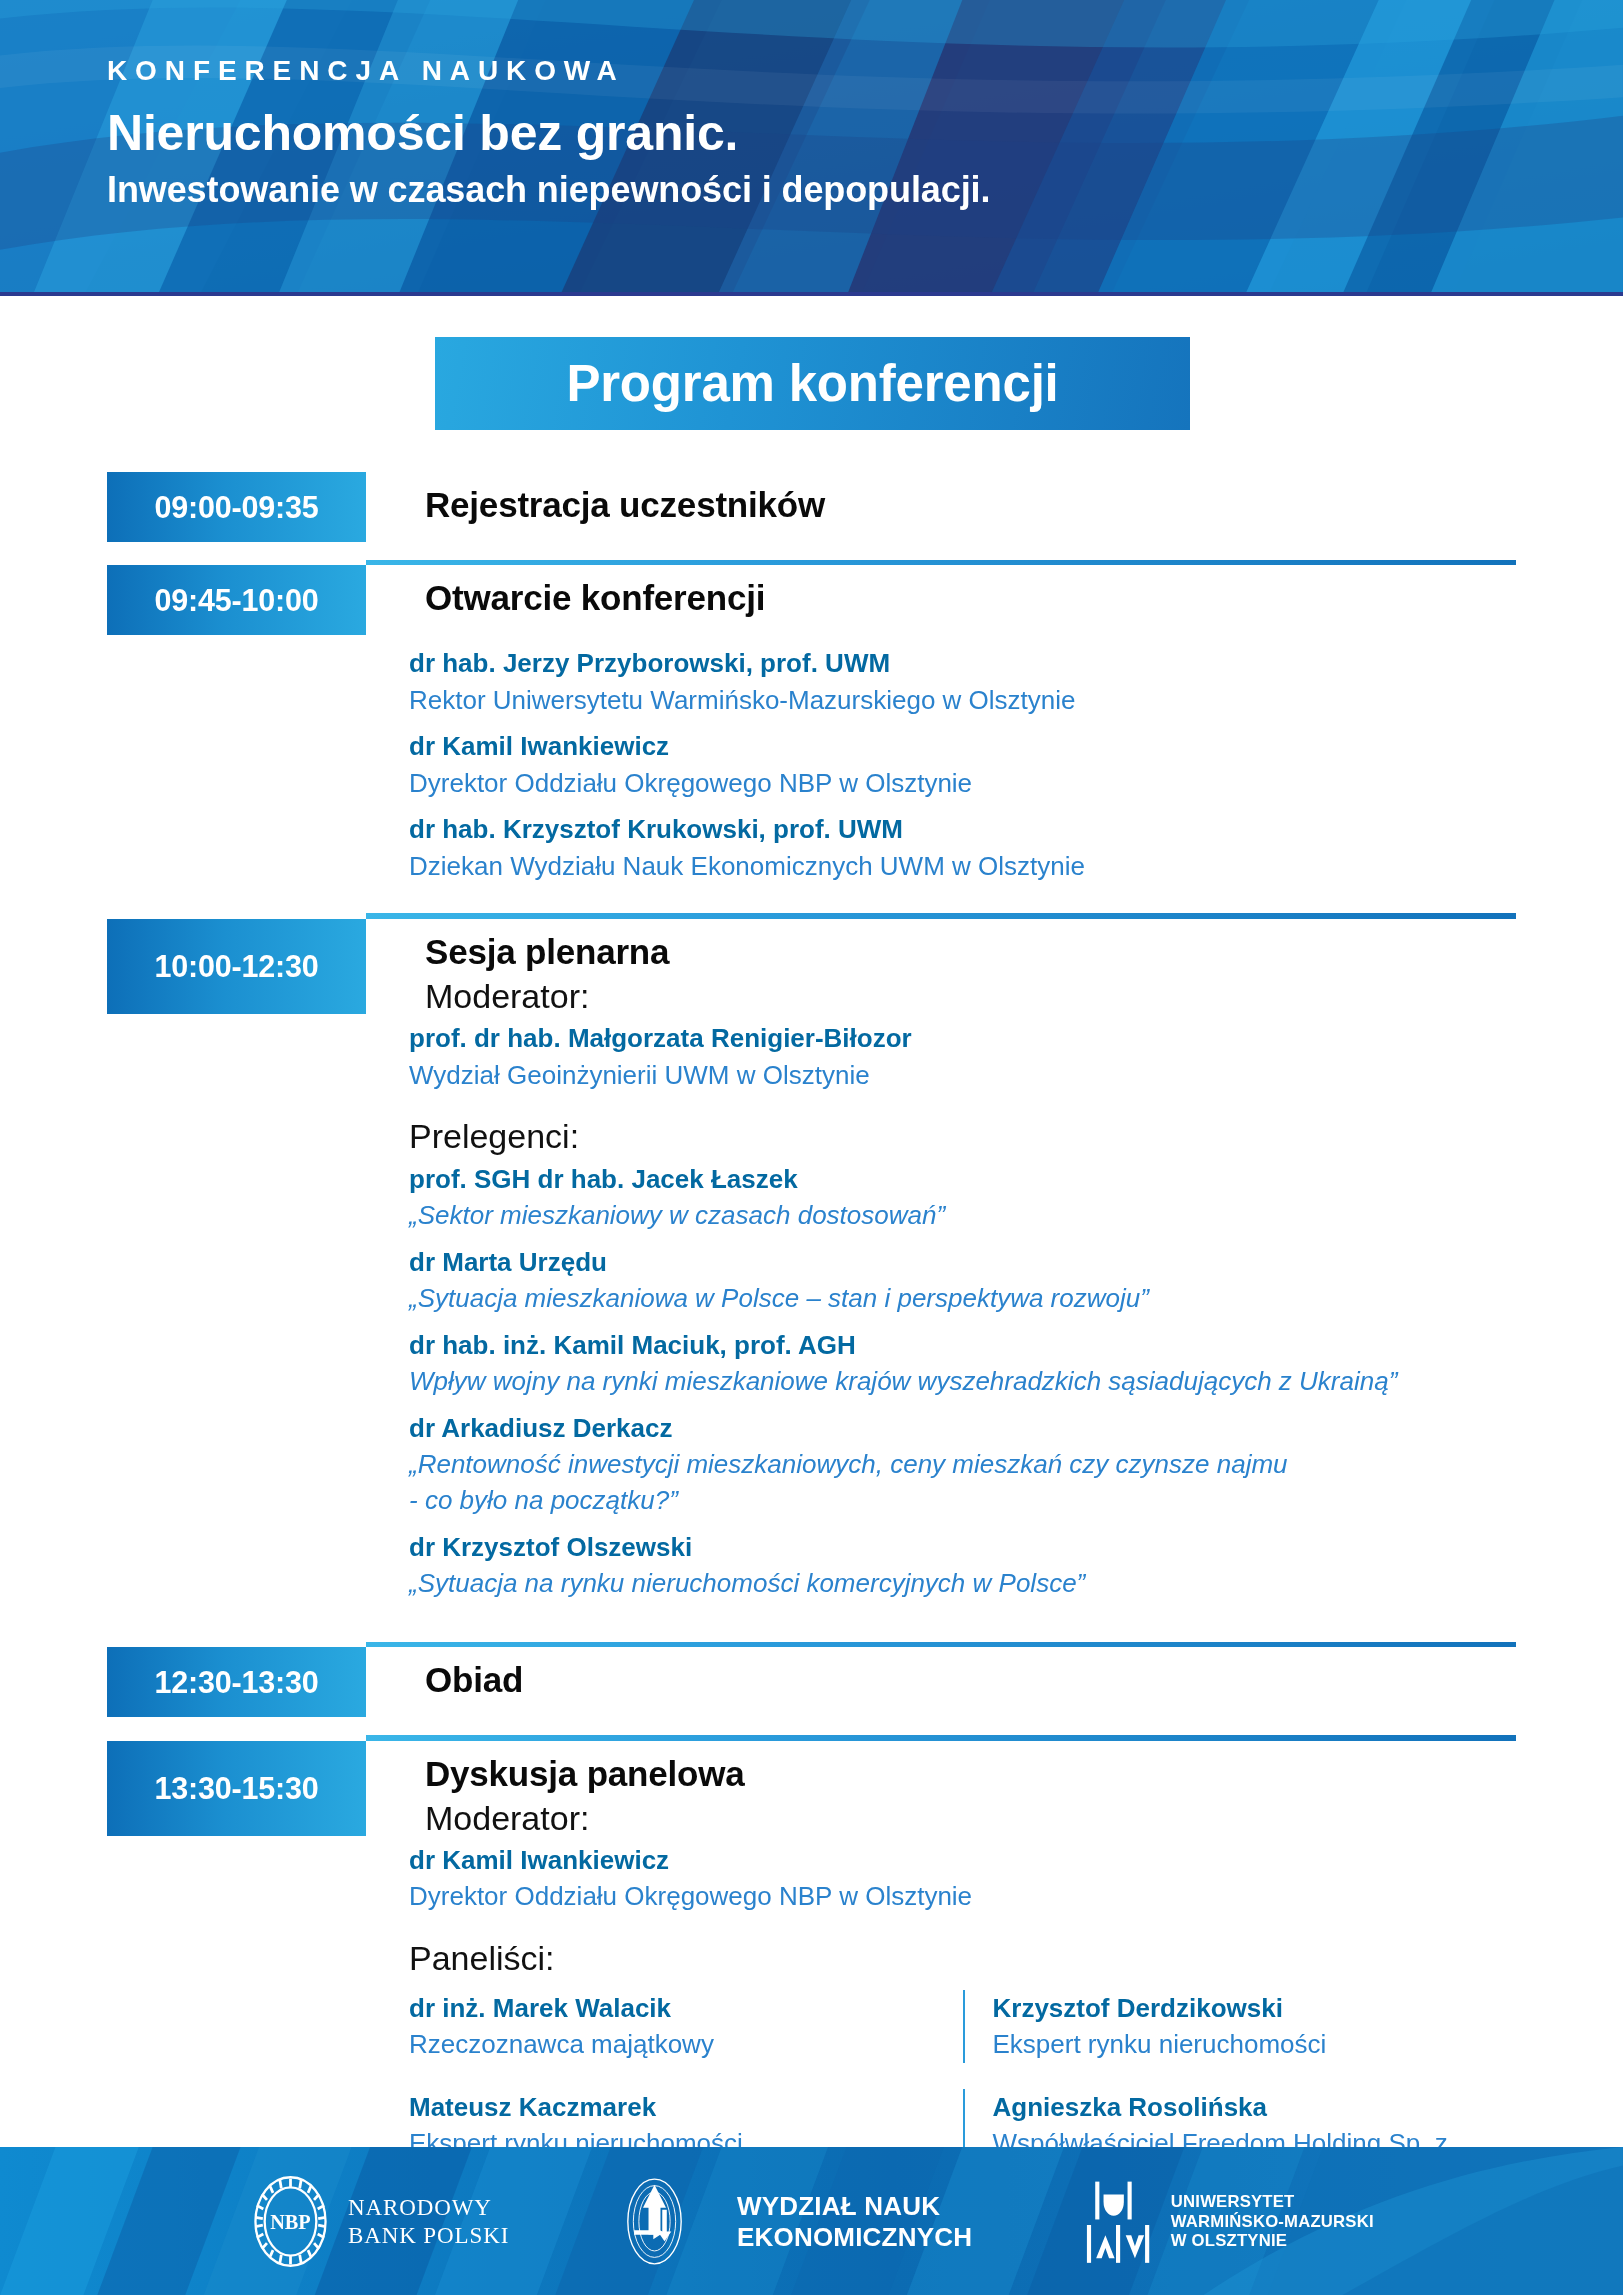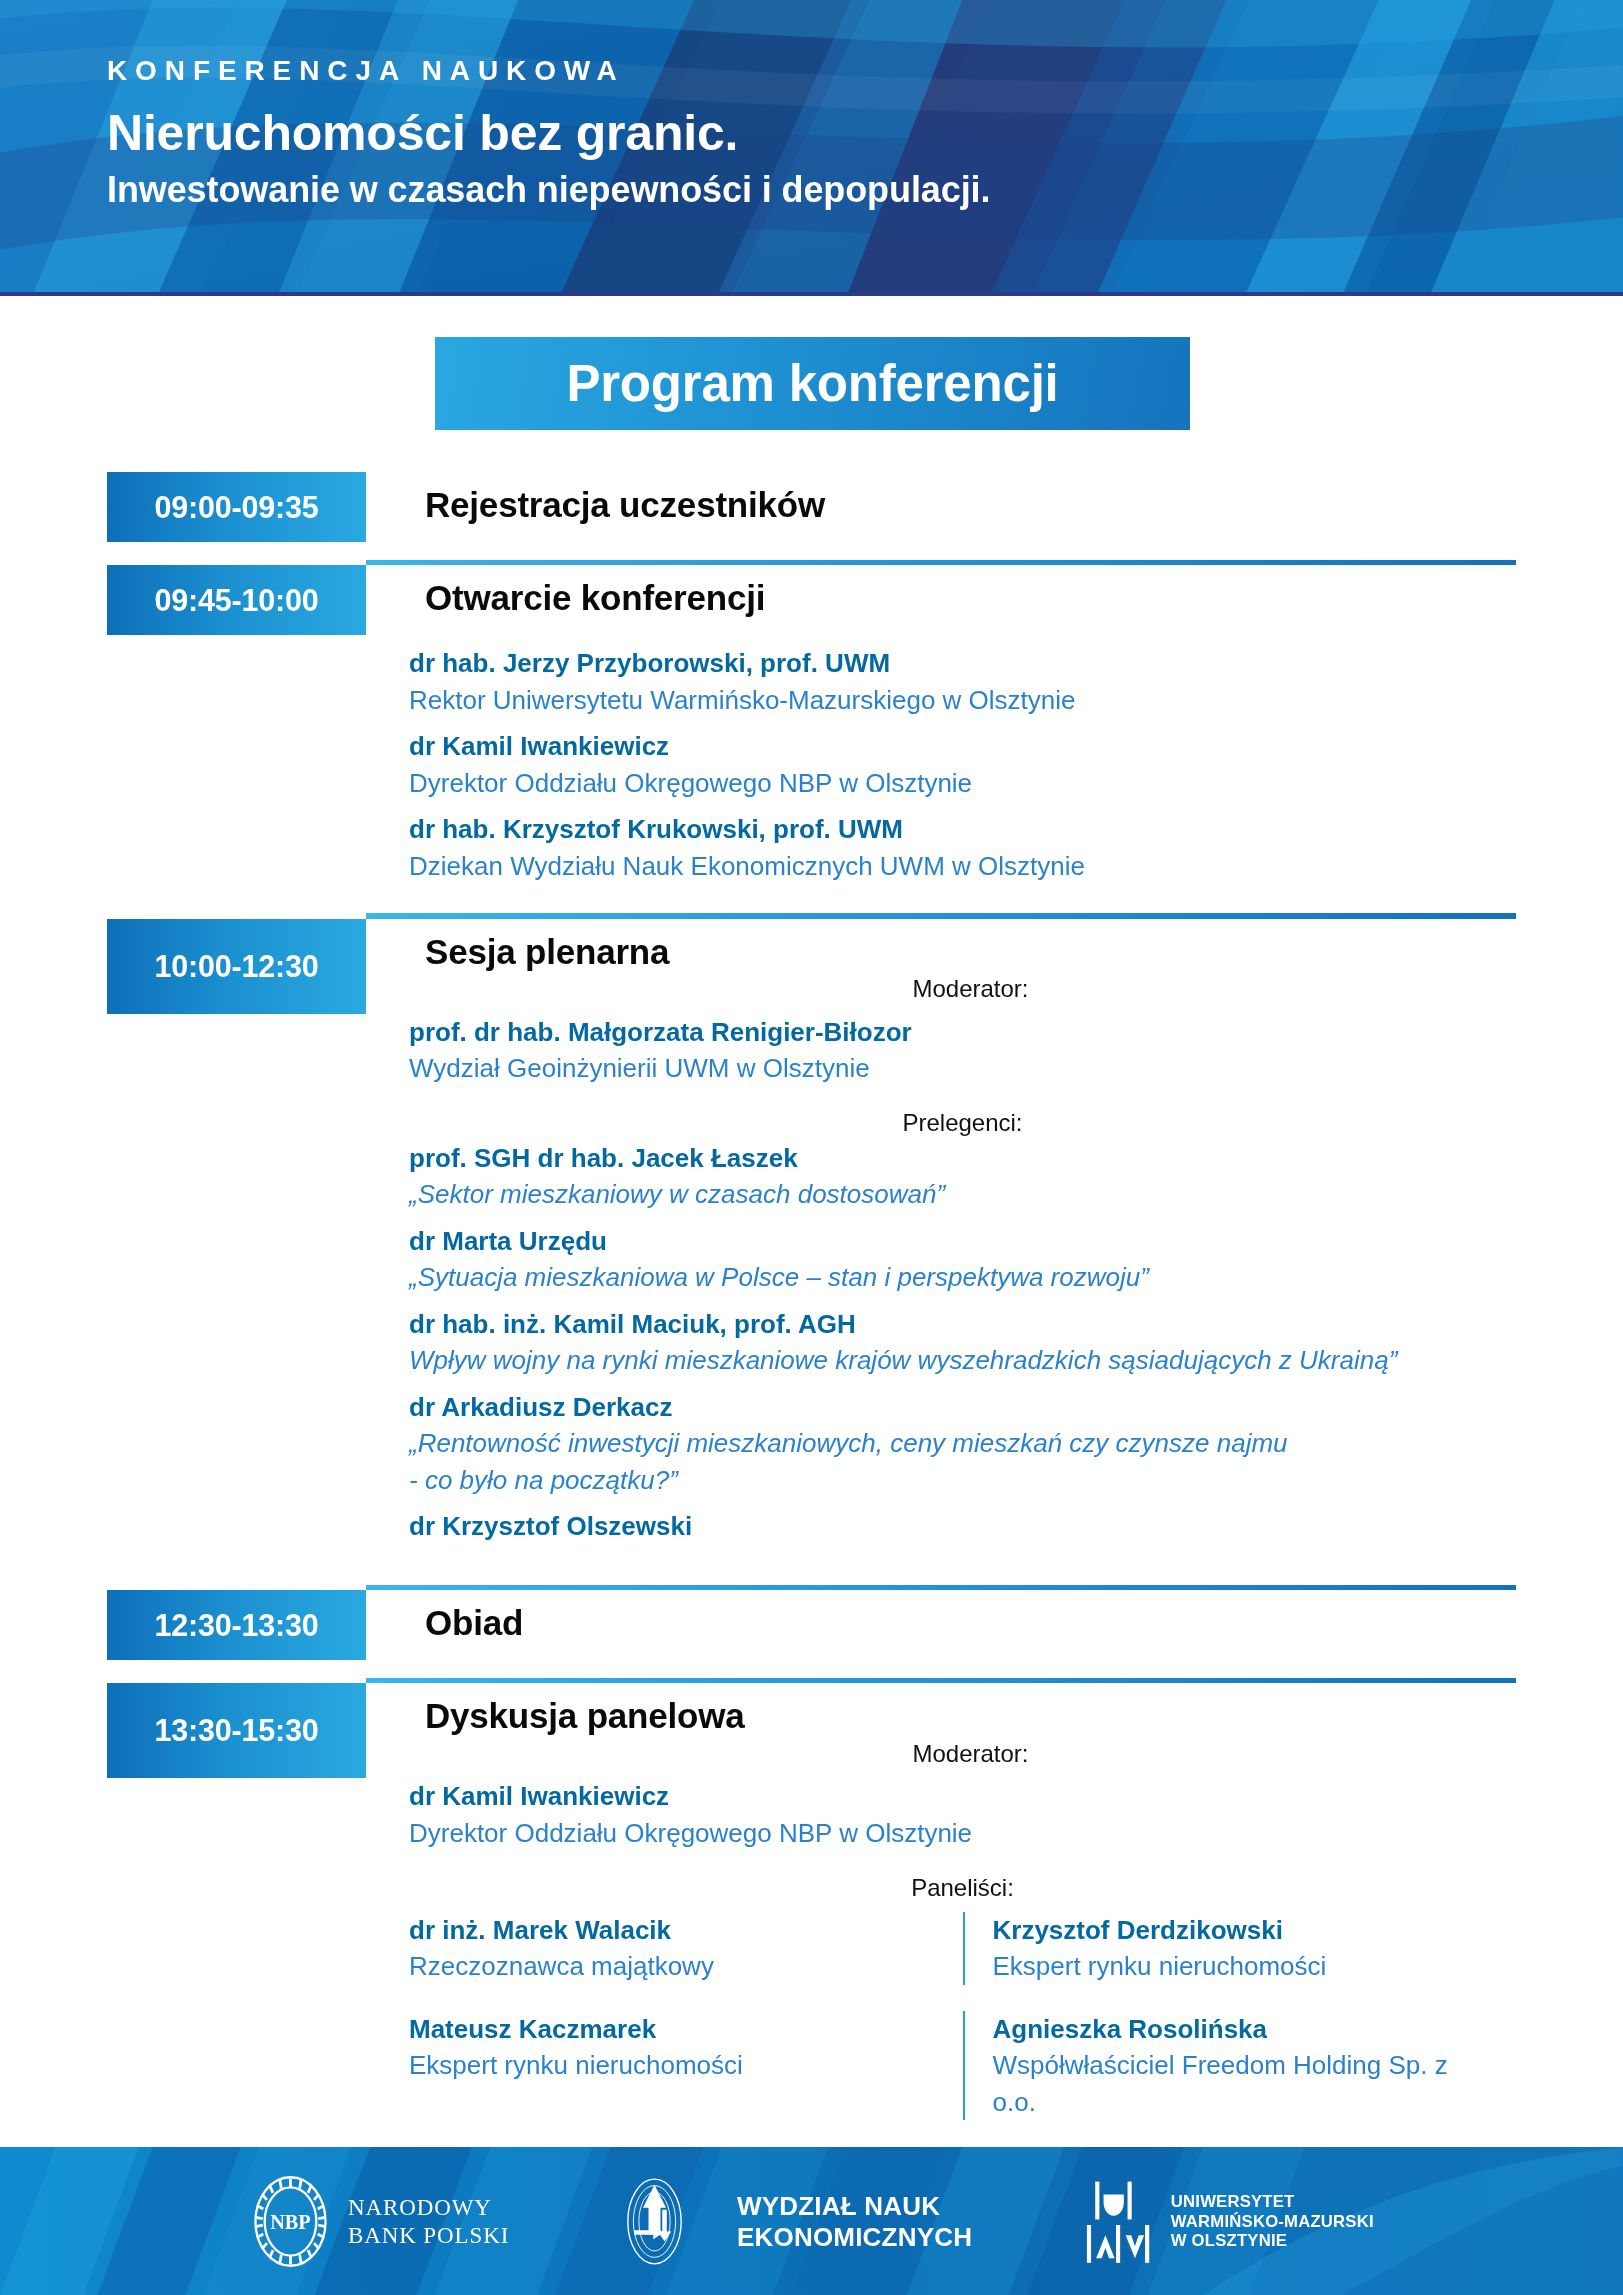--- a/index.html
+++ b/index.html
@@ -71,21 +71,21 @@
   .divider{
     position:relative; height:5.6px; margin-left:259px;
     background:linear-gradient(90deg,#3ab6e8 0%,#2a9bdb 35%,#1272bb 100%);
   }
   .gap-sm{ height:17.6px; }
   .gap-md{ height:29px; }
   .gap-lg{ height:40px; }
 
   .detail{ padding-left:302px; }
   .label-dark{
-    color:#111111; font-size:24px; font-weight:400; line-height:1.42;text-align:center;
+    color:#111111; font-size:34px; font-weight:400; line-height:1.42;
   }
   .person{ color:#0369a1; font-size:26px; font-weight:800; line-height:1.40; }
   .affil { color:#2a82cd; font-size:26px; font-weight:400; line-height:1.40; }
   .paper {
     color:#2a82cd; font-size:26px; font-weight:400; font-style:italic;
     line-height:1.40;
   }
   .blk{ margin-top:10.2px; }
   .blk0{ margin-top:0; }
 
@@ -223,20 +223,21 @@
         <div class="person">dr hab. inż. Kamil Maciuk, prof. AGH</div>
         <div class="paper">Wpływ wojny na rynki mieszkaniowe krajów wyszehradzkich sąsiadujących z Ukrainą”</div>
       </div>
       <div class="blk">
         <div class="person">dr Arkadiusz Derkacz</div>
         <div class="paper">„Rentowność inwestycji mieszkaniowych, ceny mieszkań czy czynsze najmu</div>
         <div class="paper">- co było na początku?”</div>
       </div>
       <div class="blk">
         <div class="person">dr Krzysztof Olszewski</div>
+        <div class="paper">„Sytuacja na rynku nieruchomości komercyjnych w Polsce”</div>
       </div>
     </div>
     <div class="gap-lg"></div>
     <div class="divider"></div>
   </div>
 
   <div class="row">
     <div class="row-head">
       <div class="badge">12:30-13:30</div>
       <div class="head-body">

